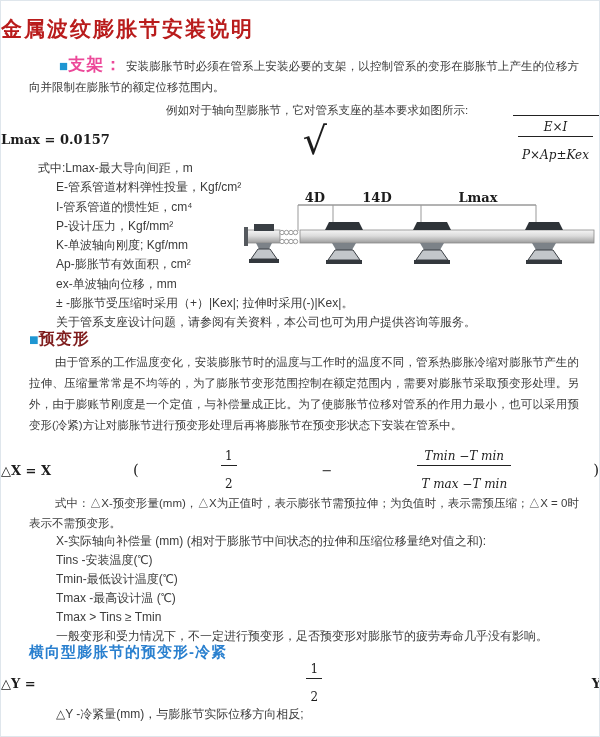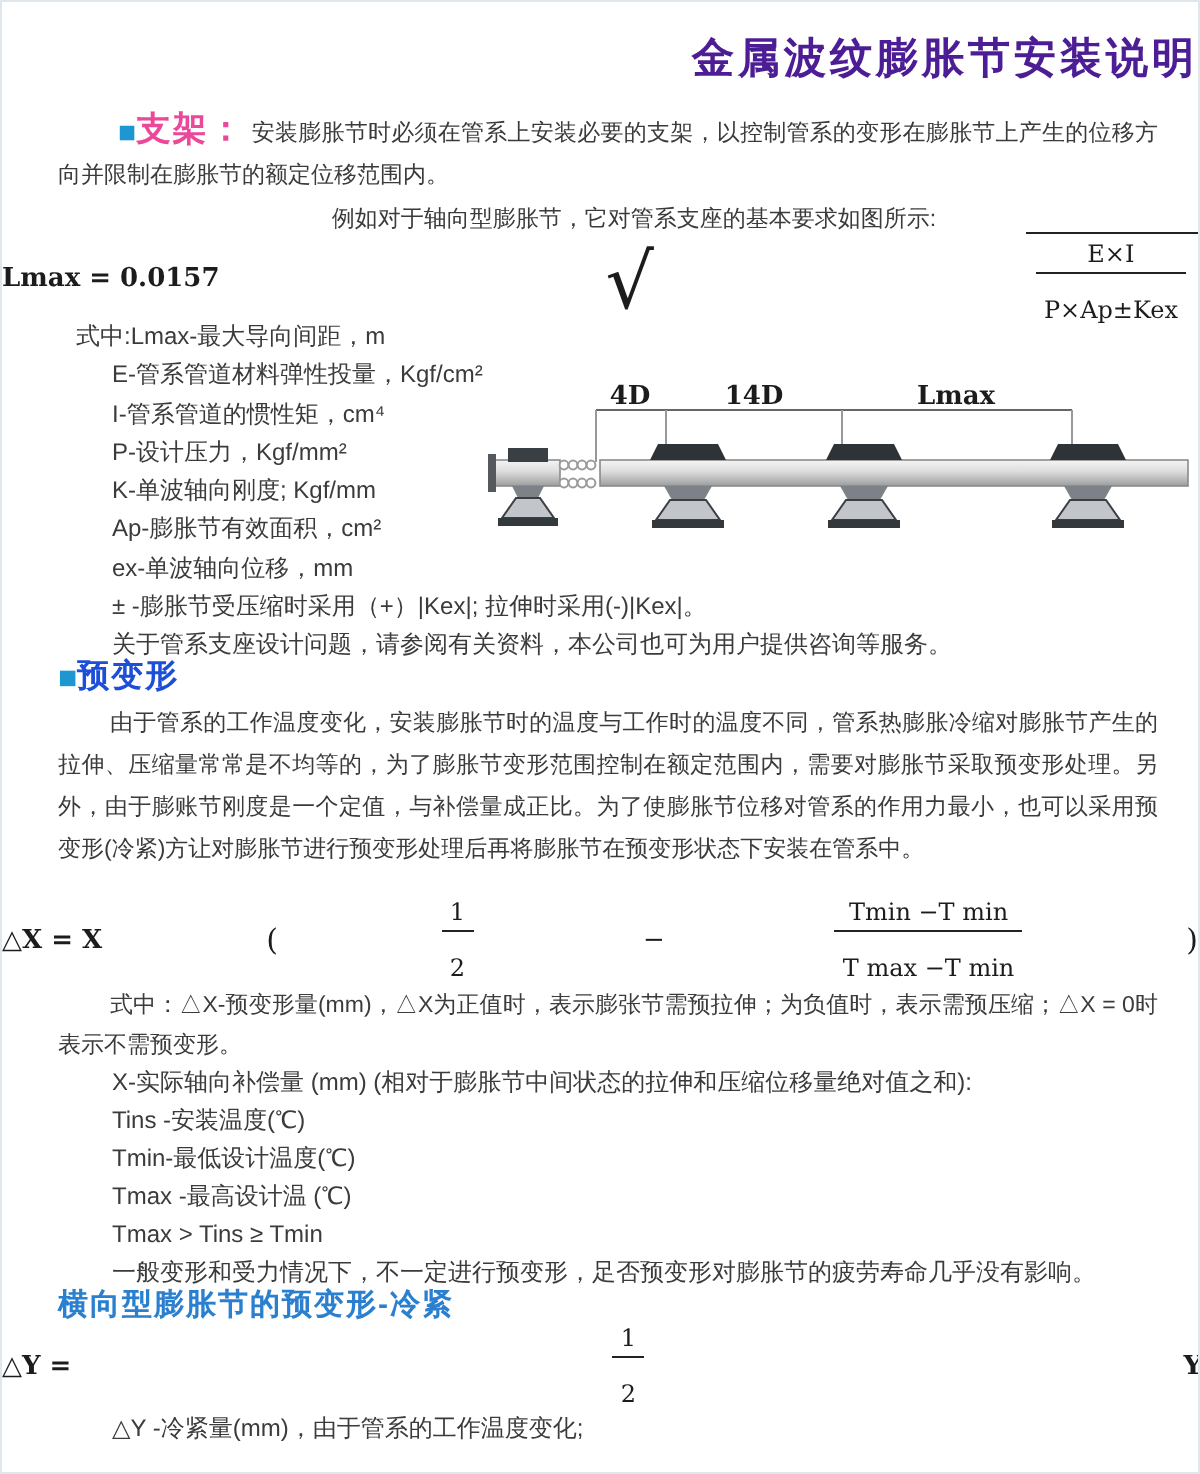--- a/index.html
+++ b/index.html
@@ -4,37 +4,37 @@
 <style>
   html,body{margin:0;padding:0;background:#f3f4f5;}
   .page{
     position:relative;width:600px;height:737px;background:#ffffff;
     font-family:"Liberation Sans",sans-serif;color:#3b3b3b;
     border:1px solid #dfe6ec;box-sizing:border-box;overflow:hidden;
     margin:0 auto;
   }
   .abs{position:absolute;}
   .title{
-    top:14px;left:0;width:100%;text-align:right;
-    font-size:21px;font-weight:bold;color:#4c1d95;letter-spacing:2px;
+    top:14px;left:0;width:100%;text-align:left;
+    font-size:21px;font-weight:bold;color:#b91c1c;letter-spacing:2px;
   }
   .body-text{font-size:11.5px;line-height:21px;color:#3b3b3b;}
   .para{text-align:justify;}
   .sec-marker{color:#1e96d2;font-size:15px;vertical-align:-1px;line-height:1;}
   .sec1-label{color:#ec4899;font-size:17px;font-weight:bold;line-height:1;letter-spacing:1px;}
-  .sec2-label{color:#1d4ed8;font-size:16px;font-weight:bold;line-height:1;letter-spacing:1px;}
+  .sec2-label{color:#7f1d1d;font-size:16px;font-weight:bold;line-height:1;letter-spacing:1px;}
   .sub-heading{color:#2a80cf;font-size:15px;font-weight:bold;letter-spacing:1px;}
 
   .formula-row{left:0;width:600px;display:flex;justify-content:space-between;align-items:center;
     font-family:"DejaVu Serif",serif;color:#1c1c1c;font-size:13px;}
   .f-bold{font-weight:bold;}
   .frac{display:inline-flex;flex-direction:column;align-items:center;font-size:12px;line-height:1.25;}
   .frac .num{padding:0 4px 1px;}
   .frac .den{border-top:1px solid #222;padding:11px 4px 0;}
-  .frac.it{}
+  .frac.it{font-style:italic;}
   .radical{font-size:38px;line-height:0.8;font-weight:400;transform:translateY(2px);}
   .radicand{display:inline-block;border-top:1.6px solid #222;padding:3px 8px 0 5px;margin-left:-7px;}
   .op{margin:0 5px;}
   .paren{font-size:15px;margin:0 2px;}
 
   .def-line{font-size:12px;line-height:19.3px;white-space:nowrap;}
   .def-ind{padding-left:18px;}
   .item-line{font-size:12px;line-height:18.9px;white-space:nowrap;}
 
   svg text{font-family:"DejaVu Serif",serif;font-weight:bold;fill:#1c1c1c;}
@@ -175,15 +175,15 @@
 
   <div class="abs formula-row" style="top:667px;height:30px;">
     <span class="f-bold">△Y =</span>
     <span class="frac" style="margin-left:5px;">
       <span class="num">1</span>
       <span class="den">2</span>
     </span>
     <span class="f-bold" style="margin-left:4px;">Y</span>
   </div>
 
-  <div class="abs item-line" style="top:704px;left:55px;">△Y -冷紧量(mm)，由于管系的工作温度变化;</div>
+  <div class="abs item-line" style="top:704px;left:55px;">△Y -冷紧量(mm)，与膨胀节实际位移方向相反;</div>
 
 </div>
 
 </body></html>

